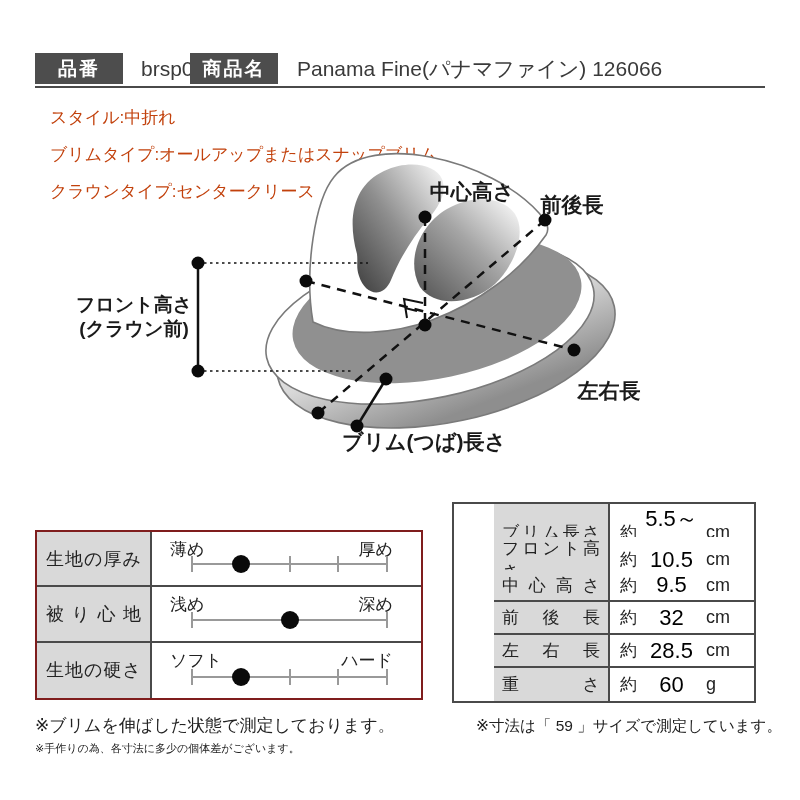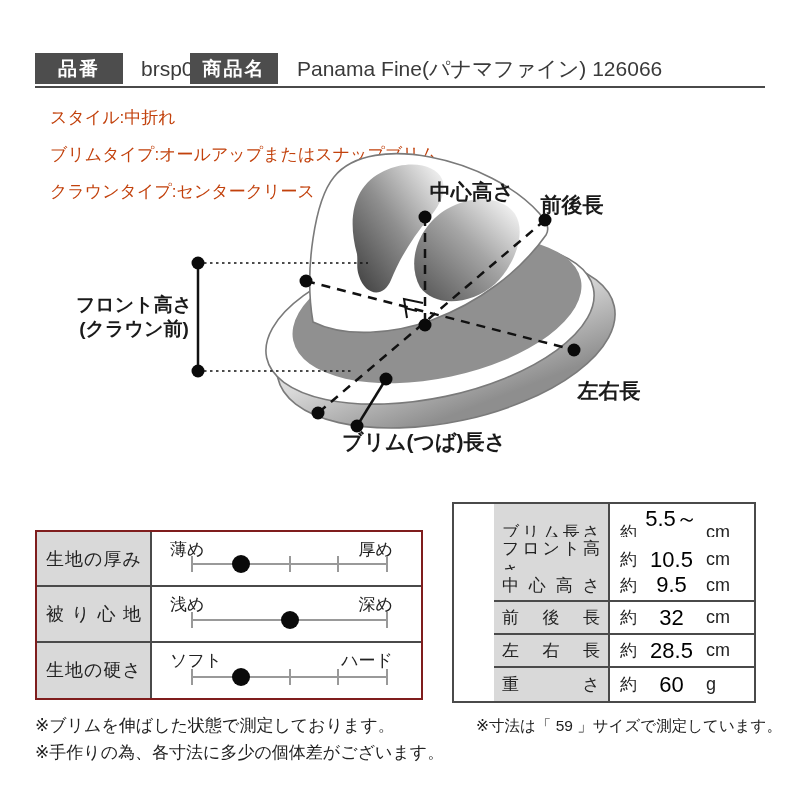--- a/index.html
+++ b/index.html
@@ -53,21 +53,21 @@
   .s-label span{display:block;width:100%;font-size:17px;color:#222;
                 text-align:justify;text-align-last:justify;}
   .s-val{display:flex;align-items:center;background:#fff;}
   .approx{font-size:17px;margin-left:10px;color:#222;}
   .num{flex:1;text-align:center;font-size:22px;color:#000000;}
   .unit{width:48px;font-size:18px;color:#222;}
 
   
   .fnote{position:absolute;color:#222;}
   #fnote-left1{left:35px;top:714px;font-size:17px;}
-  #fnote-left2{left:35px;top:741px;font-size:17px;}
+  #fnote-left2{left:35px;top:741px;font-size:11px;}
   #fnote-right{left:452px;top:716px;font-size:15.5px;margin-left:24px;}
 </style>
 </head>
 <body>
 
 <div id="page">
 
   <div class="hdr-box" id="box-itemno">品番</div>
   <div class="hdr-val" id="val-itemno">brsp003</div>
   <div class="hdr-box" id="box-name">商品名</div>

